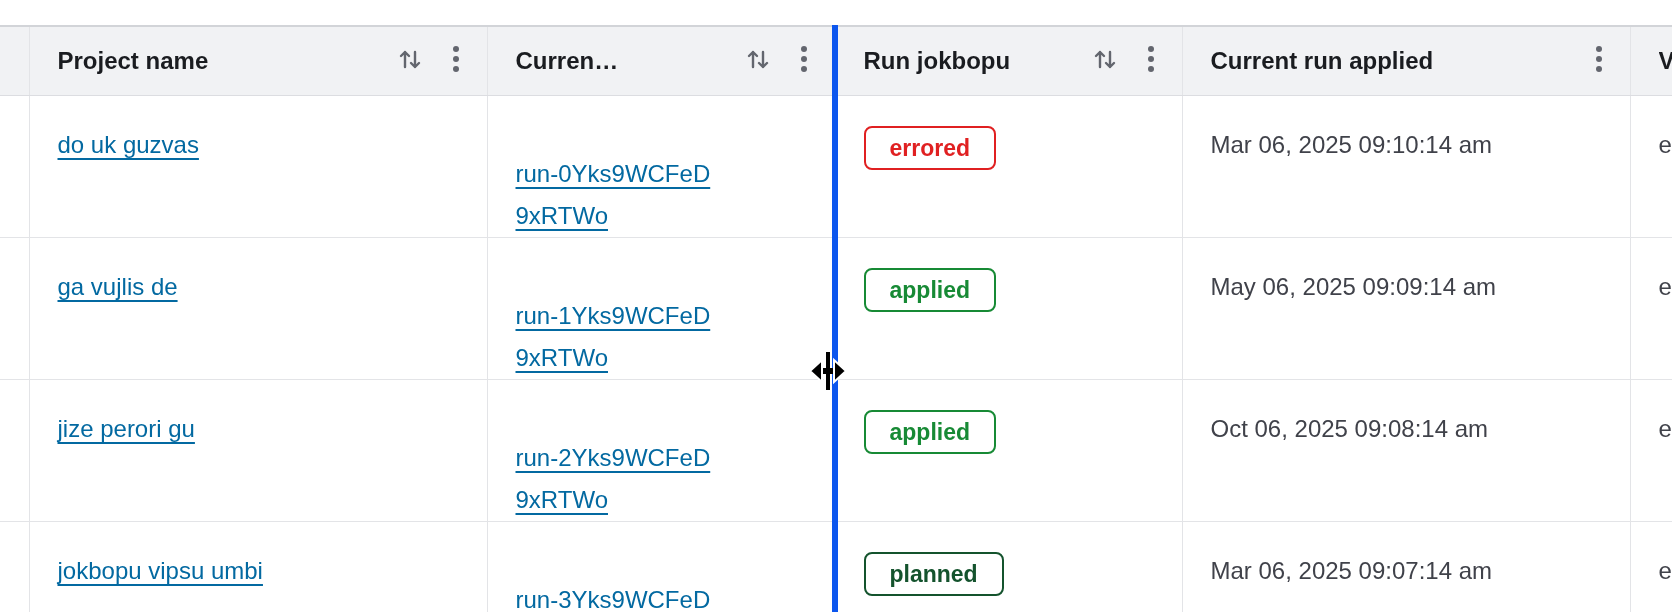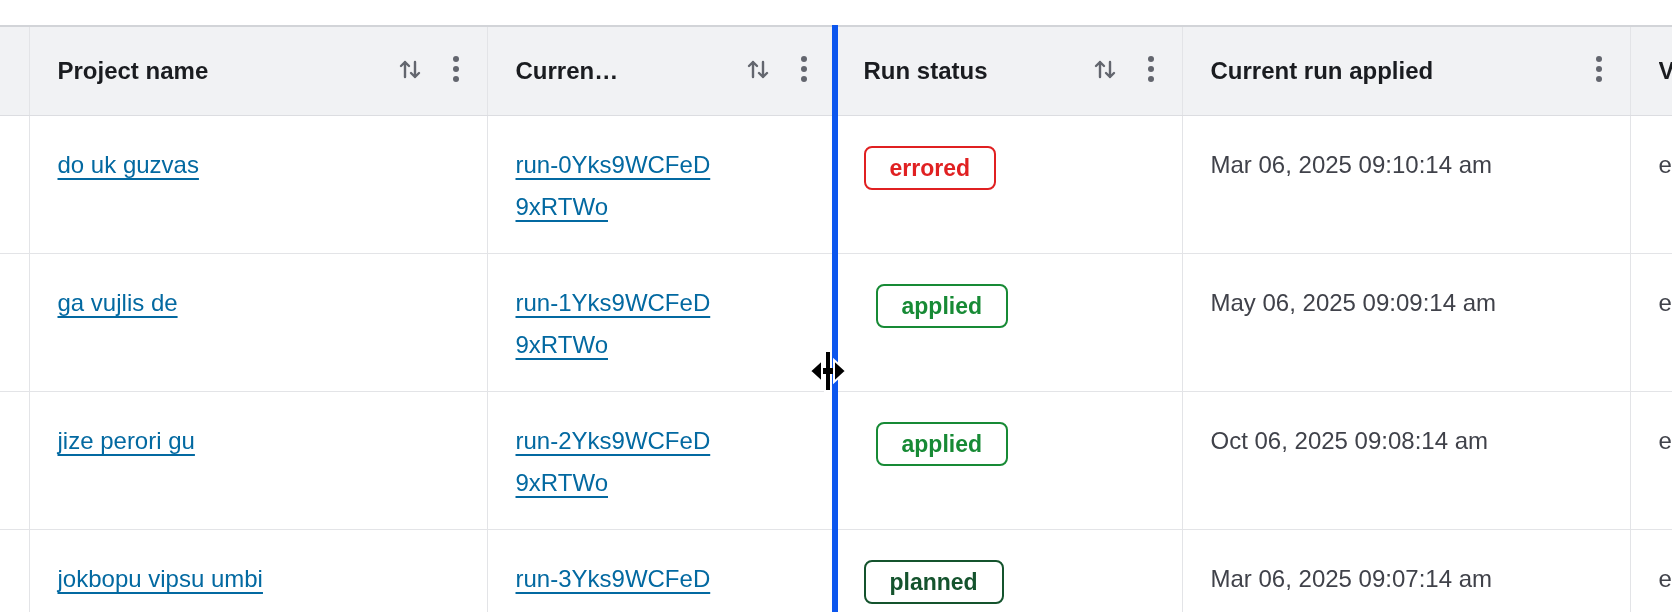--- a/index.html
+++ b/index.html
@@ -4,43 +4,43 @@
 <style>
   * { margin:0; padding:0; box-sizing:border-box; }
   html,body { background:#fff; }
   .viewport {
     position:relative; width:1672px; height:612px; overflow:hidden;
     background:#fff; font-family:"Liberation Sans", sans-serif;
   }
   .table-wrap { margin-top:25px; border-top:2px solid #d2d4d8; width:1930px; }
   table { border-collapse:collapse; table-layout:fixed; width:1930px; }
   thead th {
-    background:#f1f2f4; height:88px; vertical-align:middle;
+    background:#f1f2f4; height:68px; vertical-align:middle;
     border-bottom:1px solid #dcdde1; border-right:1px solid #e3e4e7;
     font-size:24px; font-weight:700; color:#1a1c20; text-align:left;
   }
   .th-inner { display:flex; align-items:center; padding:0 26px 0 28px; gap:26px; }
   .th-label { white-space:nowrap; overflow:hidden; text-overflow:ellipsis; }
   .th-spacer { flex:1; }
   .icon-btn { background:none; border:none; cursor:pointer; display:flex; align-items:center; padding:0; }
   tbody td {
     background:#fff; vertical-align:top; padding:28px 28px 0 28px;
     border-bottom:1px solid #e3e4e7; border-right:1px solid #e3e4e7;
     font-size:24px; line-height:42px; color:#40424a;
   }
   tbody tr { height:138px; }
   a.cell-link { color:#0369a1; text-decoration:underline; text-underline-offset:5px; text-decoration-thickness:2px; }
-  a.run-link { display:inline-block; max-width:200px; word-break:break-all; }
+  a.run-link { display:inline-block; max-width:200px; word-break:break-all;margin-top:29px; }
   .badge {
     display:inline-block; font-size:23px; line-height:28px; padding:6px 24px;
     border:2px solid currentColor; border-radius:8px; background:#fff; font-weight:700;
     margin-top:2px; white-space:nowrap;
   }
   .badge[data-status="errored"] { color:#e02021; }
-  .badge[data-status="applied"] { color:#178a35;margin-left:12px; }
+  .badge[data-status="applied"] { color:#178a35; }
   .badge[data-status="planned"] { color:#14532d; }
   .timestamp { white-space:nowrap; }
   .resize-line {
     position:absolute; left:832px; top:25px; width:6px; height:587px;
     background:#0c56ee; z-index:5;
   }
   .resize-cursor { position:absolute; left:804px; top:350px; z-index:6; }
   .sel-col { border-right:1px solid #e3e4e7; }
 </style>
 </head>
@@ -101,21 +101,21 @@
                     <circle cx="5" cy="5" r="3"></circle>
                       <circle cx="5" cy="15" r="3"></circle>
                       <circle cx="5" cy="25" r="3"></circle>
                   </svg>
                 </span>
               </button>
             </div>
           </th>
           <th>
             <div class="th-inner">
-              <span class="th-label">Run status</span>
+              <span class="th-label">Run jokbopu</span>
               <span class="th-spacer"></span>
               <button class="icon-btn">
                 <span>
                   <svg width="30" height="30" viewBox="0 0 30 30" fill="none" stroke="#63666e" stroke-width="2.4" stroke-linecap="round" stroke-linejoin="round">
                     <path d="M10 23 V8 M6 12 L10 8 L14 12"></path>
                     <path d="M20 8 V23 M16 19 L20 23 L24 19"></path>
                   </svg>
                 </span>
               </button>
               <button class="icon-btn">

